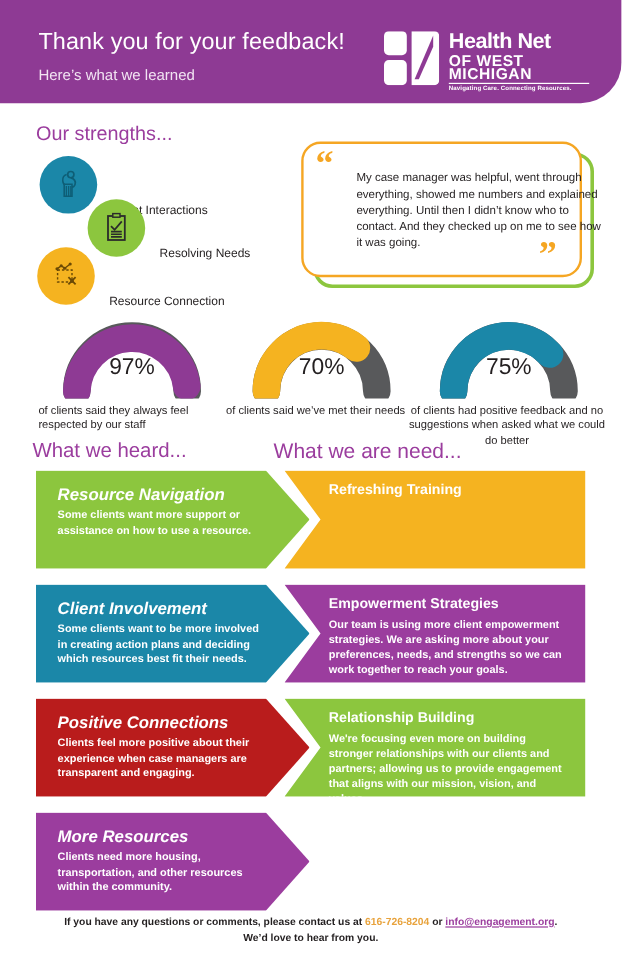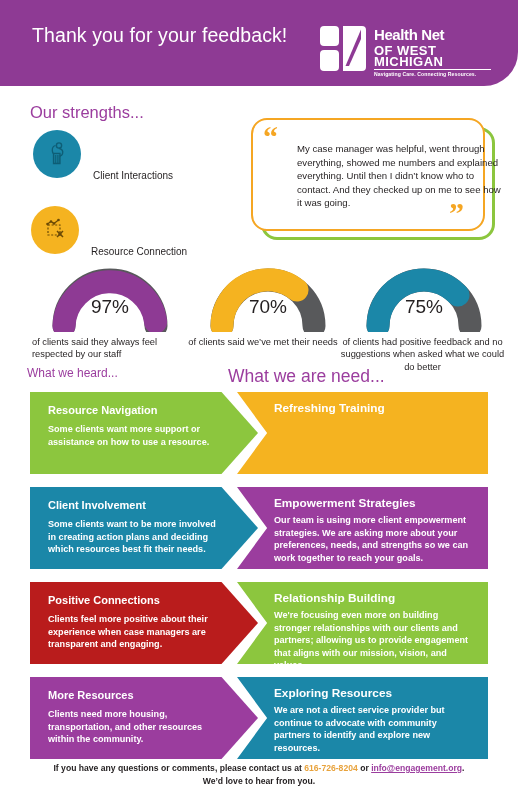--- a/index.html
+++ b/index.html
@@ -22,31 +22,31 @@
     position: absolute; left: 32px; top: 24px;
     font-size: 19.5px; color: #ffffff; letter-spacing: .1px; font-weight: 400;
   }
   .hdr-sub {
     position: absolute; left: 32px; top: 56px;
     font-size: 12.5px; color: #F2E4F3; font-weight: 400;
   }
   .logo { position: absolute; left: 320px; top: 26px; width: 172px; height: 46px; }
   .logo-mark { position: absolute; left: 0; top: 0; width: 46px; height: 45px; }
   .logo-txt { position: absolute; left: 54px; top: -2px; width: 120px; }
-  .logo-name { font-size: 15px; font-weight: 700; color: #fff; letter-spacing: -0.4px; line-height: 21px; }
+  .logo-name { font-size: 18px; font-weight: 700; color: #fff; letter-spacing: -0.4px; line-height: 21px; }
   .logo-sub1 { font-size: 13px; font-weight: 700; color: #fff; letter-spacing: .45px; line-height: 11px; }
   .logo-rule { width: 117px; height: 1px; background: #fff; margin: 1.5px 0 1.5px 0; }
   .logo-sub2 { font-size: 5.1px; font-weight: 700; color: #fff; letter-spacing: .1px; }
 
   
   .sec-head {
     position: absolute; color: #9B3D9E; font-size: 16.5px; font-weight: 400;
   }
   #h-strengths { left: 30px; top: 103px; }
-  #h-heard   { left: 27px; top: 366px; font-size: 12px; }
+  #h-heard   { left: 27px; top: 366px; font-size: 17px; }
   #h-doing   { left: 228px; top: 366px; font-size: 17.5px; }
 
   
   .strength { position: absolute; display: flex; align-items: center; }
   #s0 { left: 33px; top: 126px; }
   #s1 { left: 73px; top: 162px; }
   #s2 { left: 31px; top: 202px; }
   .s-circle {
     width: 48px; height: 48px; border-radius: 50%;
     display: flex; align-items: center; justify-content: center; flex: 0 0 auto;
@@ -99,41 +99,42 @@
   .panel-left {
     position: absolute; left: 30px; top: 0; width: 228px; height: 82px;
     clip-path: polygon(0 0, 84% 0, 100% 50%, 84% 100%, 0 100%);
   }
   .panel-right {
     position: absolute; left: 237px; top: 0; width: 251px; height: 82px;
     clip-path: polygon(0 0, 100% 0, 100% 100%, 0 100%, 12% 50%);
   }
   .p-title { color: #ffffff; font-weight: 700; }
   .p-body { color: #ffffff; font-weight: 700; }
-  .panel-left .p-title { position: absolute; left: 18px; top: 12px; font-size: 11px; }
+  .panel-left .p-title { position: absolute; left: 18px; top: 12px; font-size: 14px; font-style: italic; }
   .panel-left .p-body  { position: absolute; left: 18px; top: 31px; width: 168px; font-size: 9.1px; line-height: 12.6px; }
   .panel-right .p-title { position: absolute; left: 37px; top: 9px; font-size: 11.8px; }
   .panel-right .p-body  { position: absolute; left: 37px; top: 27px; width: 200px; font-size: 9.1px; line-height: 12.6px; }
 
   
   .footer {
     position: absolute; left: 0; top: 762px; width: 518px;
     text-align: center; font-size: 8.6px; line-height: 12.5px;
     color: #231F20; font-weight: 700;
   }
   .f-phone { color: #E8A33D; font-weight: 700; }
   .f-email { color: #9B3D9E; font-weight: 700; text-decoration: underline; }
 </style>
 </head>
 <body>
 
 <div class="page">
 
   <div class="header">
     <div class="hdr-title">Thank you for your feedback!</div>
+    <div class="hdr-sub">Here’s what we learned</div>
 
     <div class="logo">
       <svg class="logo-mark" viewBox="0 0 46 45">
         <rect x="0" y="0" width="19" height="20" rx="4" fill="#ffffff"></rect>
         <rect x="0" y="24" width="19" height="21" rx="4" fill="#ffffff"></rect>
         <path d="M23 0 H42 A4 4 0 0 1 46 4 V41 A4 4 0 0 1 42 45 H23 Z" fill="#ffffff"></path>
         <path d="M25.5 40 L41 3.5 L41 13 L29 40 Z" fill="#8E3A94"></path>
       </svg>
       <div class="logo-txt">
         <div class="logo-name">Health Net</div>
@@ -155,20 +156,33 @@
         <path d="M13.5 6.5 q-3.5 1 -3.2 5.2 q0.2 3 2.4 3.6" fill="none" stroke="#0E5E76" stroke-width="1.3"></path>
         <path d="M11.5 14.5 h6.5 v10 h-6.5 z" fill="#1B87A8" stroke="#0E5E76" stroke-width="1.3"></path>
         <line x1="13.3" y1="16" x2="13.3" y2="25" stroke="#0E5E76" stroke-width="1.1"></line>
         <line x1="15.2" y1="16" x2="15.2" y2="25" stroke="#0E5E76" stroke-width="1.1"></line>
         <line x1="17" y1="16" x2="17" y2="25" stroke="#0E5E76" stroke-width="1.1"></line>
       </svg>
     </div>
     <div class="s-label">Client Interactions</div>
   </div>
 
+  <div class="strength" id="s1">
+    <div class="s-circle" style="background:#8CC63E">
+      <svg width="28" height="28" viewBox="0 0 28 28">
+        <rect x="7" y="4" width="14" height="20" fill="none" stroke="#2B2B2B" stroke-width="1.5"></rect>
+        <rect x="11" y="2" width="6" height="3" fill="#8CC63E" stroke="#2B2B2B" stroke-width="1.2"></rect>
+        <path d="M9.5 12.5 l3 3 l6 -7" fill="none" stroke="#2B2B2B" stroke-width="1.5"></path>
+        <line x1="9.5" y1="17" x2="18.5" y2="17" stroke="#2B2B2B" stroke-width="1.4"></line>
+        <line x1="9.5" y1="19.2" x2="18.5" y2="19.2" stroke="#2B2B2B" stroke-width="1.4"></line>
+        <line x1="9.5" y1="21.4" x2="18.5" y2="21.4" stroke="#2B2B2B" stroke-width="1.4"></line>
+      </svg>
+    </div>
+    <div class="s-label">Resolving Needs</div>
+  </div>
 
   <div class="strength" id="s2">
     <div class="s-circle" style="background:#F5B320">
       <svg width="28" height="28" viewBox="0 0 28 28">
         <rect x="7" y="9" width="12" height="10" fill="none" stroke="#6B4A05" stroke-width="1.2" stroke-dasharray="2 1.6"></rect>
         <path d="M6.5 8 l3.5 -2.5 l3 2 l4.5 -3.5" fill="none" stroke="#6B4A05" stroke-width="1.2"></path>
         <circle cx="6.5" cy="8" r="1.3" fill="#6B4A05"></circle>
         <circle cx="10" cy="5.5" r="1.3" fill="#6B4A05"></circle>
         <circle cx="13" cy="7.5" r="1.3" fill="#6B4A05"></circle>
         <circle cx="17.5" cy="4" r="1.3" fill="#6B4A05"></circle>
@@ -248,24 +262,20 @@
       <div class="p-title">Relationship Building</div>
       <div class="p-body">We're focusing even more on building stronger relationships with our clients and partners; allowing us to provide engagement that aligns with our mission, vision, and values.</div>
     </div>
   </div>
 
   <div class="row" id="r3">
     <div class="panel-left" style="background:#9B3D9E">
       <div class="p-title">More Resources</div>
       <div class="p-body">Clients need more housing, transportation, and other resources within the community.</div>
     </div>
-    <div class="panel-right" style="background:#1B87A8">
-      <div class="p-title">Exploring Resources</div>
-      <div class="p-body">We are not a direct service provider but continue to advocate with community partners to identify and explore new resources.</div>
-    </div>
   </div>
 
   <div class="footer">
     <div>
       <span>If you have any questions or comments, please contact us at </span><span class="f-phone">616-726-8204</span><span> or </span><span class="f-email">info@engagement.org</span><span>.</span>
     </div>
     <div>We’d love to hear from you.</div>
   </div>
 
 </div>

